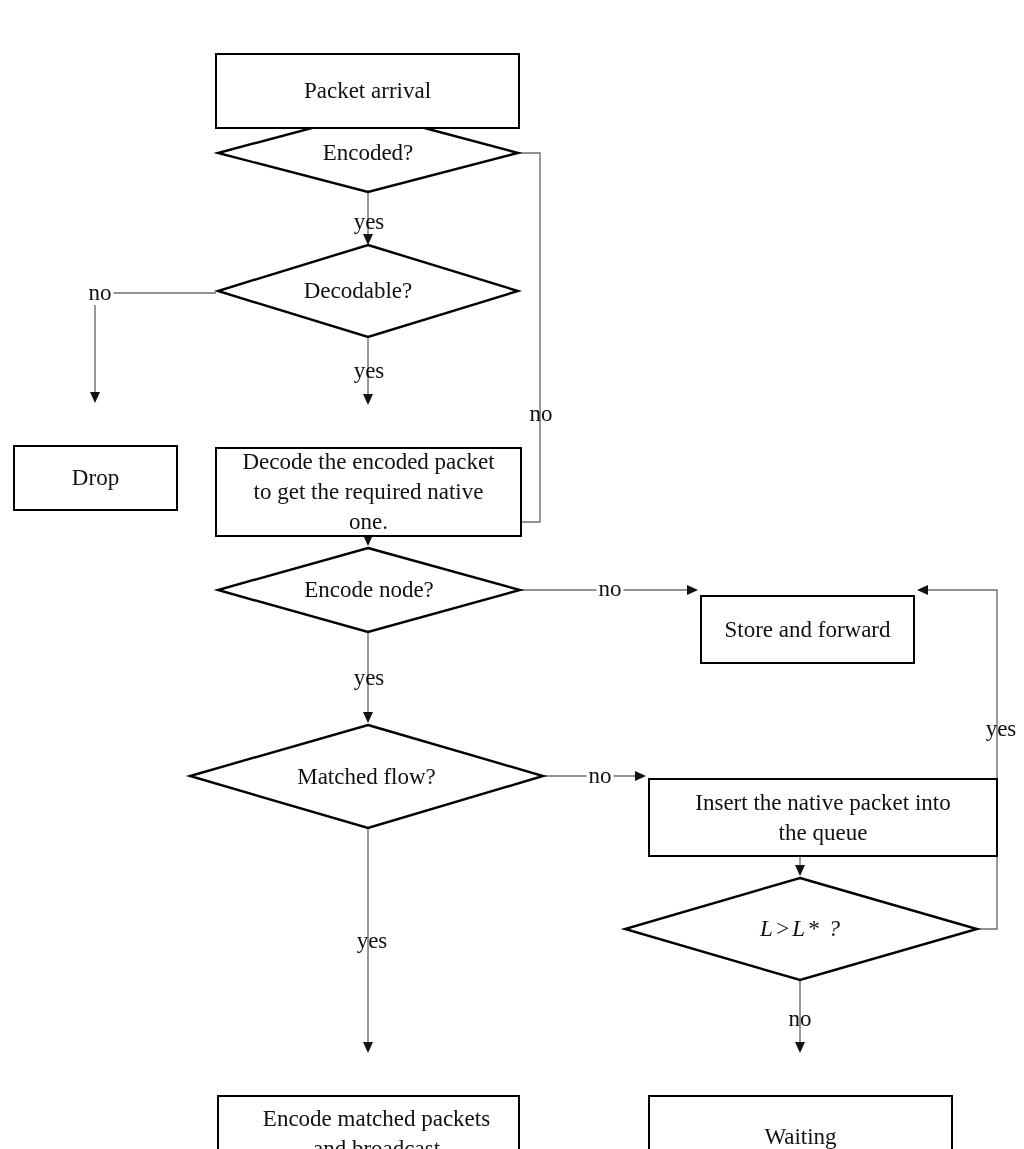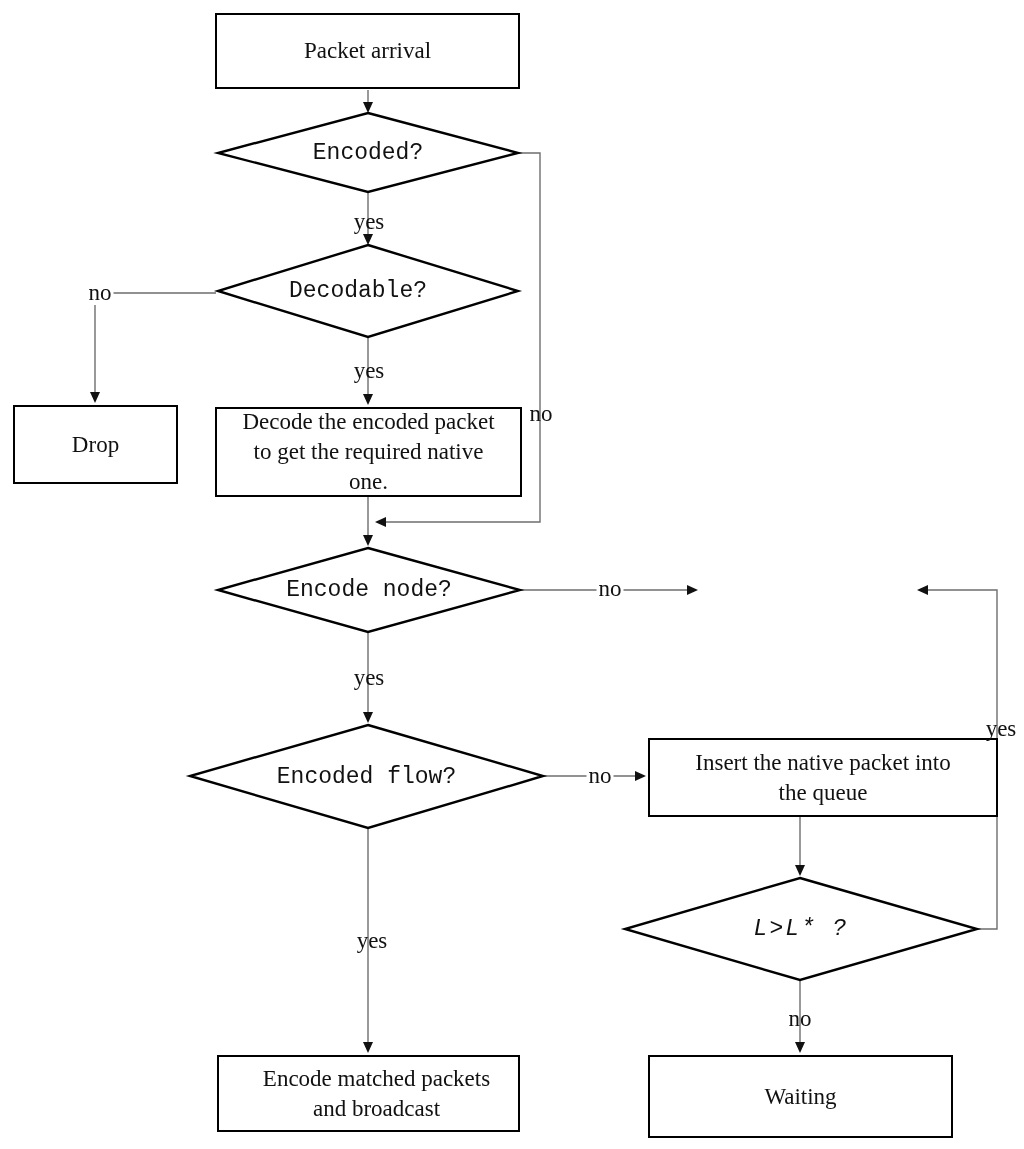--- a/index.html
+++ b/index.html
@@ -27,37 +27,37 @@
     position: absolute;
     box-sizing: border-box;
     background: #ffffff;
     border: 2.5px solid #000000;
     display: flex;
     align-items: center;
     justify-content: center;
     text-align: center;
     font-size: 23px;
     line-height: 30px;
+    margin-top: 40px;
   }
   .node .node-label {
     white-space: pre-line;
     padding: 0 4px;
   }
   .dlabel {
     position: absolute;
     box-sizing: border-box;
     display: flex;
     align-items: center;
     justify-content: center;
     text-align: left;
     font-size: 23px;
     line-height: 28px;
     background: transparent;
     pointer-events: none;
-    font-family: Liberation Mono, monospace;
   }
   .dlabel.italic .node-label {
     font-style: italic;
     letter-spacing: 2px;
   }
   .elabel {
     position: absolute;
     transform: translate(-50%, -50%);
     font-size: 23px;
     line-height: 24px;
@@ -114,30 +114,33 @@
       <polygon points="368,548 520,590 368,632 218,590"></polygon>
       <polygon points="368,725 543,776 368,828 190,776"></polygon>
       <polygon points="800,878 977,929 800,980 625,929"></polygon>
     </g>
   </svg>
 
   <div class="node" style="left:215px; top:13px; width:305px; height:76px;">
     <span class="node-label">Packet arrival</span>
   </div>
 
-  <div class="node" style="left:13px; top:405px; width:165px; height:79px;">
+  <div class="node" style="left:13px; top:405px; width:165px; height:66px;">
     <span class="node-label">Drop</span>
   </div>
 
   <div class="node" style="left:215px; top:407px; width:307px; height:90px;">
     <span class="node-label">Decode the encoded packet
 to get the required native
 one.</span>
   </div>
 
+  <div class="node" style="left:700px; top:555px; width:215px; height:69px;">
+    <span class="node-label">Store and forward</span>
+  </div>
 
   <div class="node" style="left:648px; top:738px; width:350px; height:79px;">
     <span class="node-label">Insert the native packet into
 the queue</span>
   </div>
 
   <div class="node" style="left:648px; top:1055px; width:305px; height:83px;">
     <span class="node-label">Waiting</span>
   </div>
 
@@ -152,21 +155,21 @@
 
   <div class="dlabel" style="left:208px; top:245px; width:300px; height:92px;">
     <span class="node-label">Decodable?</span>
   </div>
 
   <div class="dlabel" style="left:218px; top:548px; width:302px; height:84px;">
     <span class="node-label">Encode node?</span>
   </div>
 
   <div class="dlabel" style="left:190px; top:725px; width:353px; height:103px;">
-    <span class="node-label">Encoded flow?</span>
+    <span class="node-label">Matched flow?</span>
   </div>
 
   <div class="dlabel italic" style="left:625px; top:878px; width:352px; height:102px;">
     <span class="node-label">L&gt;L* ?</span>
   </div>
 
   <span class="elabel" style="left:369px; top:222px;">yes</span>
   <span class="elabel" style="left:541px; top:414px;">no</span>
   <span class="elabel" style="left:369px; top:371px;">yes</span>
   <span class="elabel onwhite" style="left:100px; top:293px;">no</span>

